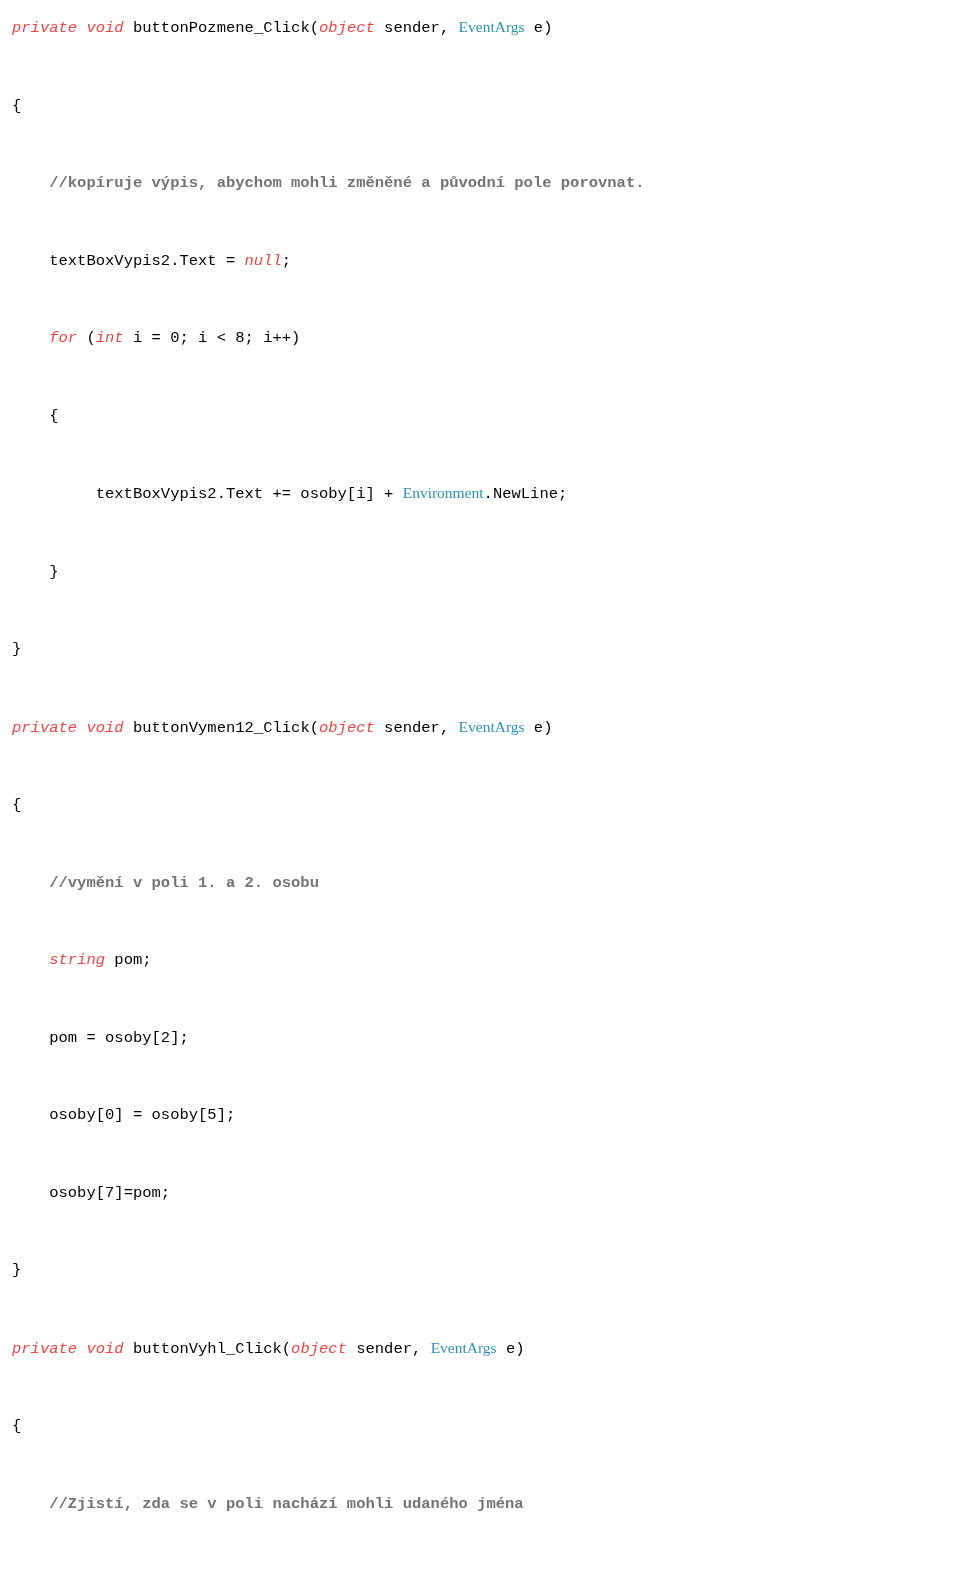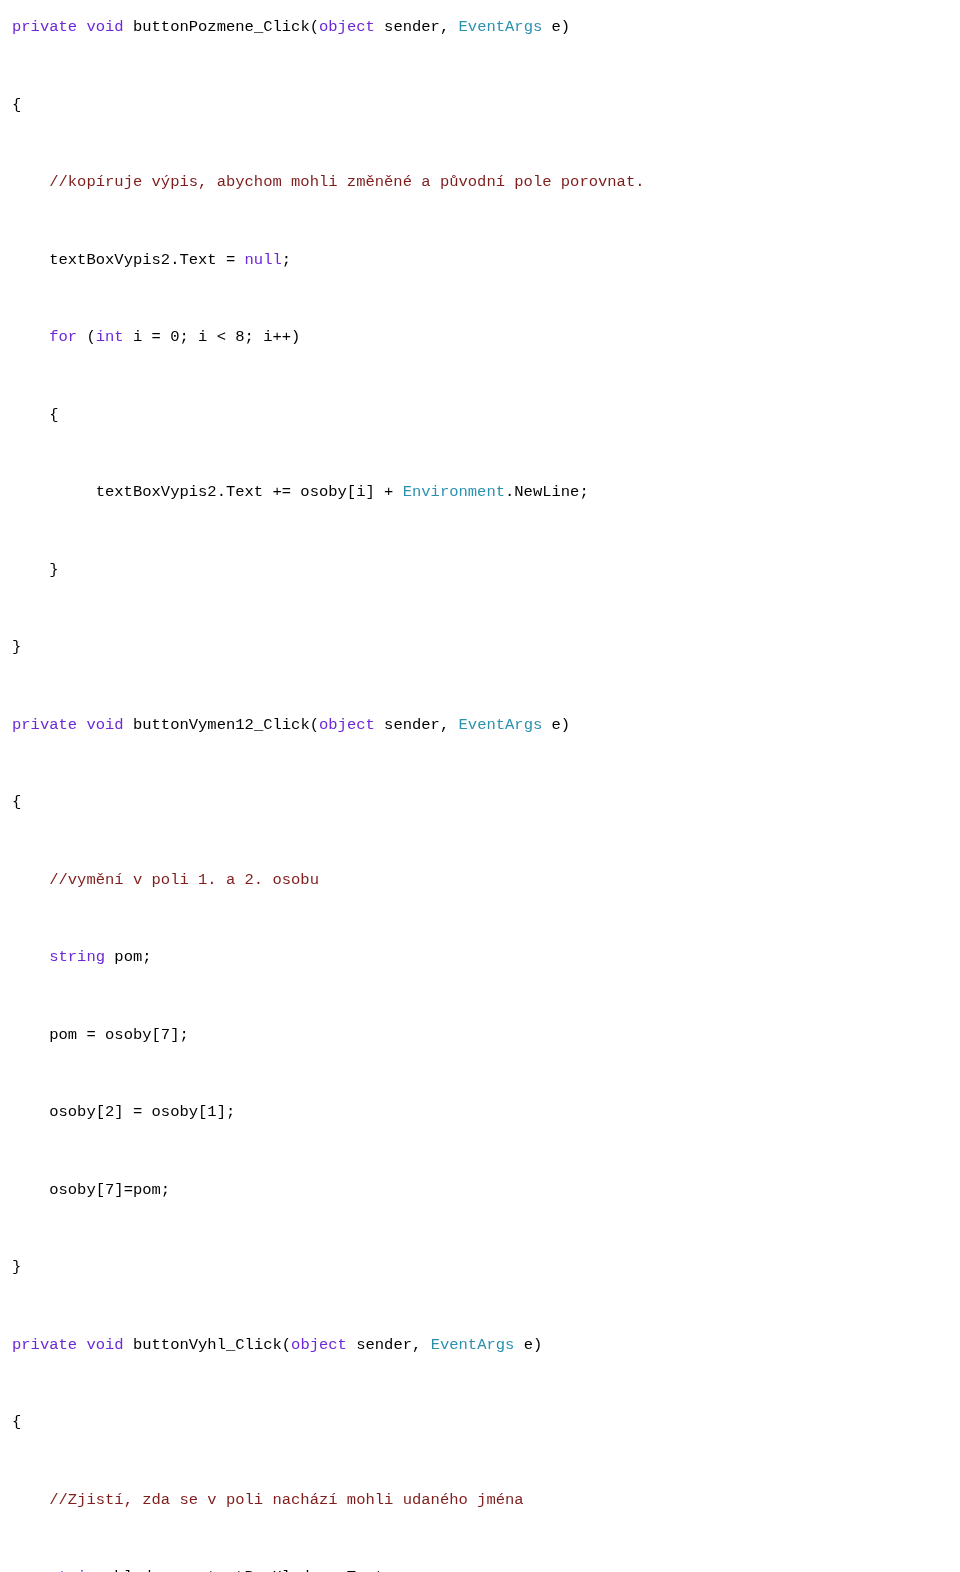--- a/index.html
+++ b/index.html
@@ -11,23 +11,23 @@
     font-size: 15.5px;
     line-height: 2.5;
     color: #000;
   }
   pre {
     margin: 0;
     padding: 8px 12px;
     white-space: pre;
     font-family: inherit;
   }
-  .kw    { color: #6d28d9; }
-  .type  { color: #2b91af; }
-  .cm    { color: #7f1d1d; }
+  .kw    { color: #ef4444; font-style: italic; }
+  .type  { color: #2b91af; font-family: Liberation Serif, serif; }
+  .cm    { color: #737373; font-weight: bold; }
 </style>
 </head>
 <body>
 
 <pre><span><span class="kw">private</span> <span class="kw">void</span> buttonPozmene_Click(<span class="kw">object</span> sender, <span class="type">EventArgs</span> e)</span>
 
 <span>{</span>
 
     <span><span class="cm">//kopíruje výpis, abychom mohli změněné a původní pole porovnat.</span></span>
 
@@ -44,23 +44,23 @@
 <span>}</span>
 
 <span><span class="kw">private</span> <span class="kw">void</span> buttonVymen12_Click(<span class="kw">object</span> sender, <span class="type">EventArgs</span> e)</span>
 
 <span>{</span>
 
     <span><span class="cm">//vymění v poli 1. a 2. osobu</span></span>
 
     <span><span class="kw">string</span> pom;</span>
 
-    <span>pom = osoby[7];</span>
+    <span>pom = osoby[2];</span>
 
-    <span>osoby[2] = osoby[1];</span>
+    <span>osoby[0] = osoby[5];</span>
 
     <span>osoby[7]=pom;</span>
 
 <span>}</span>
 
 <span><span class="kw">private</span> <span class="kw">void</span> buttonVyhl_Click(<span class="kw">object</span> sender, <span class="type">EventArgs</span> e)</span>
 
 <span>{</span>
 
     <span><span class="cm">//Zjistí, zda se v poli nachází mohli udaného jména</span></span>

